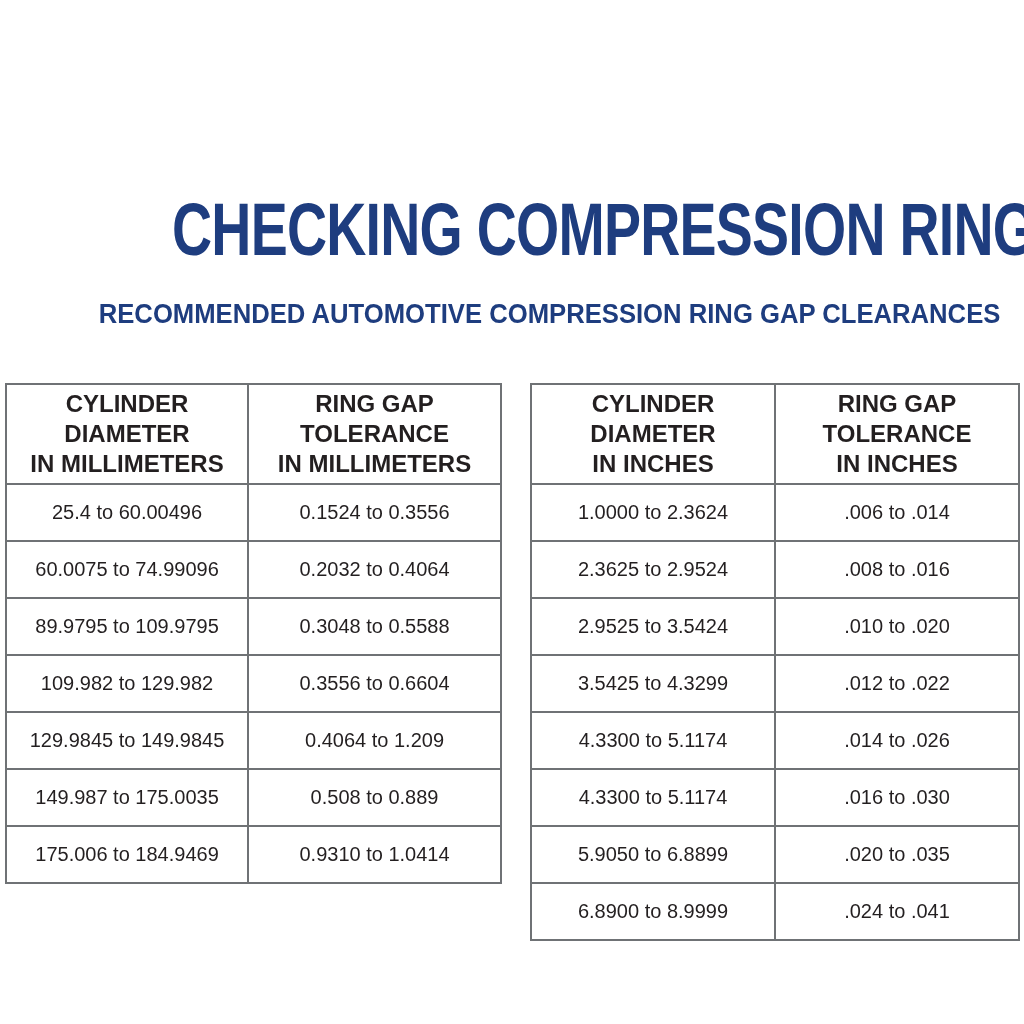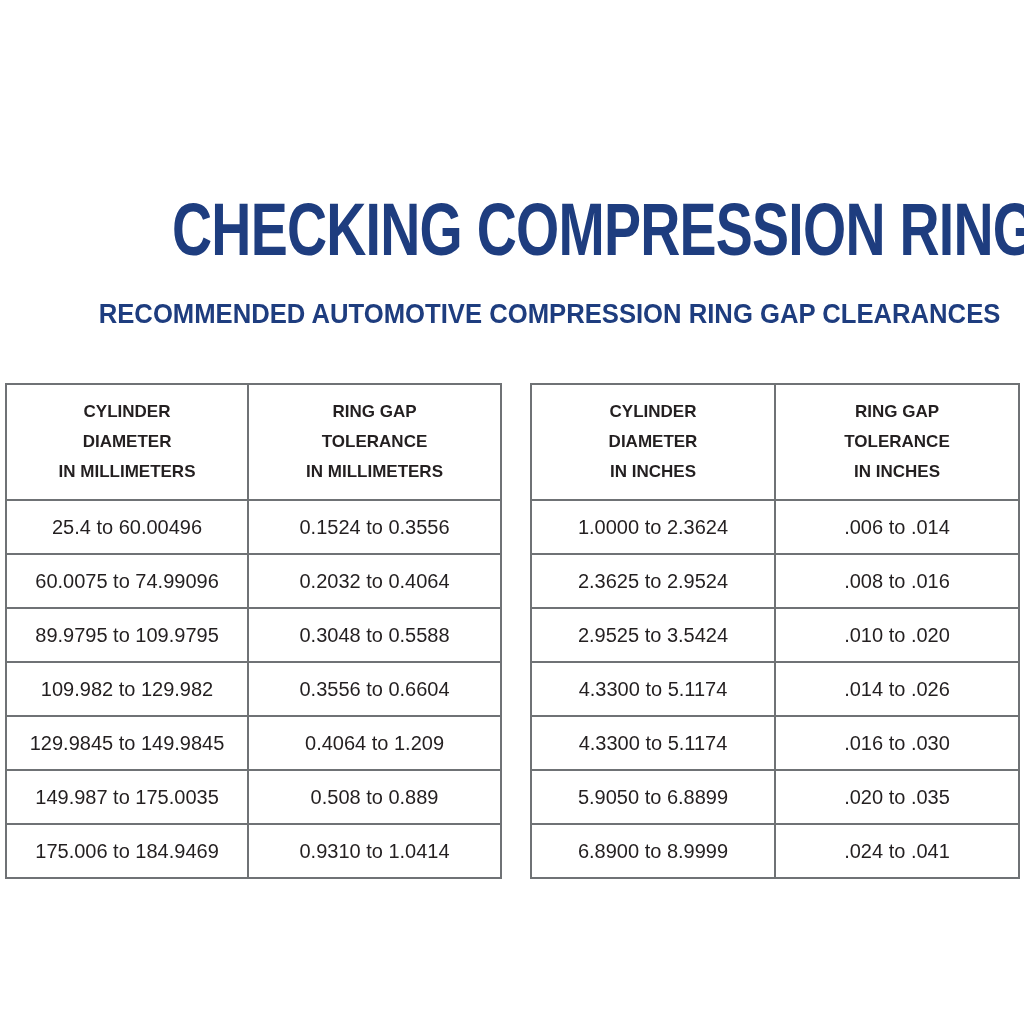--- a/index.html
+++ b/index.html
@@ -59,31 +59,31 @@
   table.gap-table th,
   table.gap-table td {
     border: 2px solid #6f7275;
     text-align: center;
     vertical-align: middle;
     color: #231f20;
     overflow: hidden;
   }
   table.gap-table th {
     height: 100px;
-    font-size: 17px;
+    font-size: 24px;
     font-weight: bold;
     line-height: 30px;
-    padding: 12px;
+    padding: 4px;
   }
   table.gap-table th span { display: block; }
   table.gap-table td {
     height: 54px;
     font-size: 20px;
     font-weight: normal;
-    padding: 0;
+    padding: 16px;
   }
 </style>
 </head>
 <body>
 
 <div id="page">
 
   <h1 class="main-title"><span class="squeeze">CHECKING COMPRESSION RING GAPS</span></h1>
 
   <h2 class="sub-title"><span class="squeeze">RECOMMENDED AUTOMOTIVE COMPRESSION RING GAP CLEARANCES</span></h2>
@@ -165,20 +165,24 @@
       </tr>
       <tr>
         <td>2.3625 to 2.9524</td>
         <td>.008 to .016</td>
       </tr>
       <tr>
         <td>2.9525 to 3.5424</td>
         <td>.010 to .020</td>
       </tr>
       <tr>
+        <td>3.5425 to 4.3299</td>
+        <td>.012 to .022</td>
+      </tr>
+      <tr>
         <td>4.3300 to 5.1174</td>
         <td>.014 to .026</td>
       </tr>
       <tr>
         <td>4.3300 to 5.1174</td>
         <td>.016 to .030</td>
       </tr>
       <tr>
         <td>5.9050 to 6.8899</td>
         <td>.020 to .035</td>

